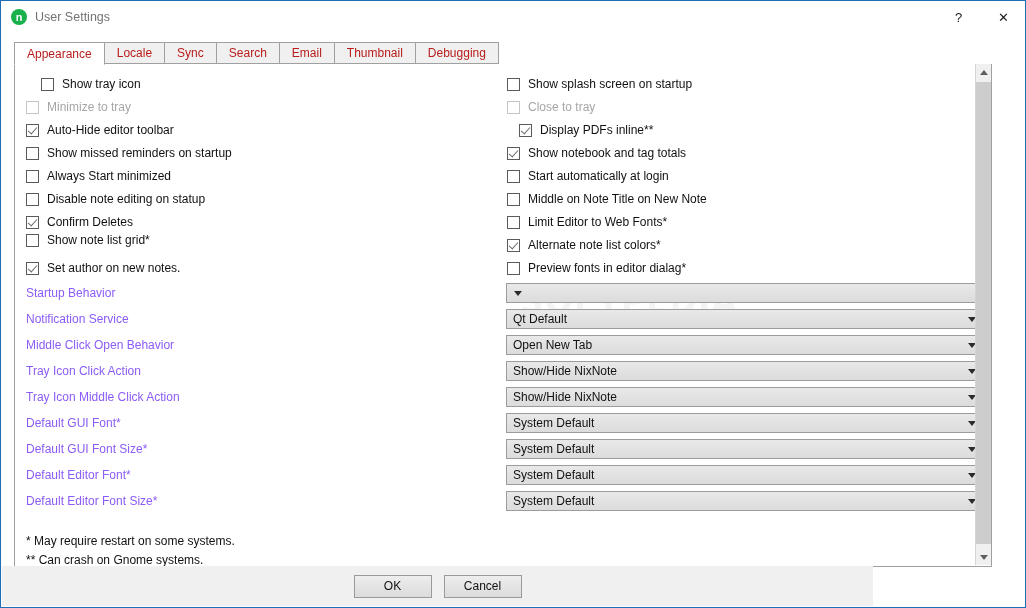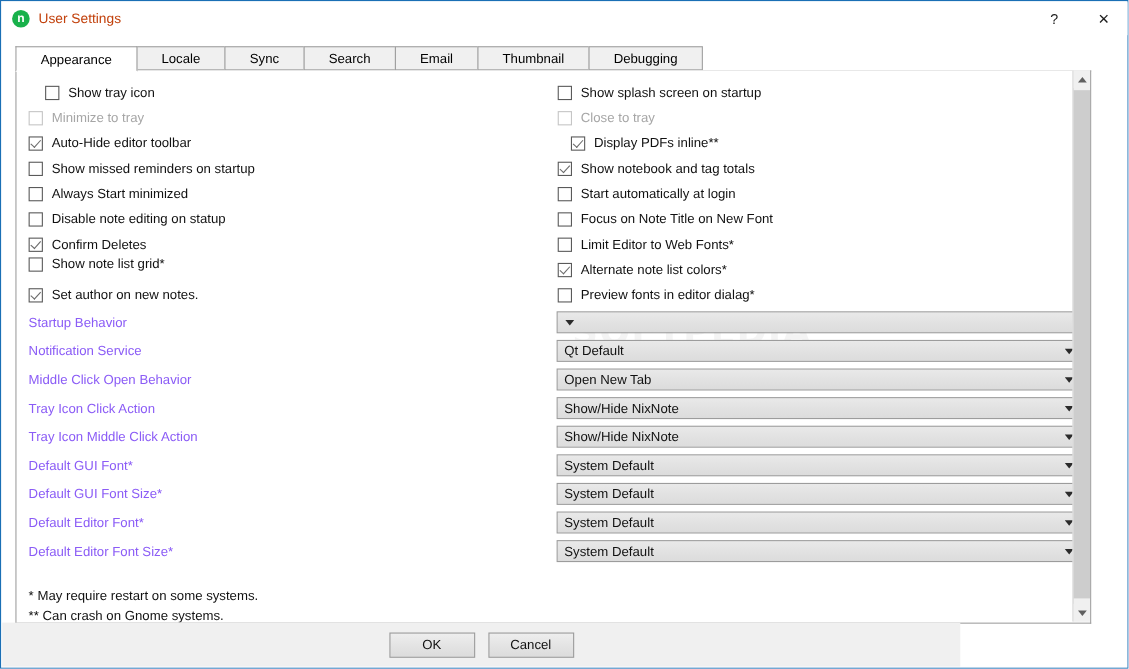--- a/index.html
+++ b/index.html
@@ -41,21 +41,21 @@
     color: #ffffff;
     font-size: 11px;
     line-height: 16px;
     text-align: center;
     font-weight: bold;
     flex: 0 0 auto;
   }
   #title-text {
     margin-left: 8px;
     font-size: 12.5px;
-    color: #c2410c;
+    color: #737373;
     white-space: nowrap;
   }
   #titlebar-buttons {
     position: absolute;
     right: 0; top: 0;
     height: 30px;
     display: flex;
     align-items: center;
   }
   .title-btn {
@@ -77,25 +77,25 @@
     width: 978px;
     height: 22px;
     border-bottom: 1px solid #a0a0a0;
     display: flex;
     align-items: flex-end;
     box-sizing: border-box;
   }
   .tab {
     height: 22px;
     box-sizing: border-box;
-    padding: 0 22px;
-    display: flex;
-    align-items: center;
-    font-size: 12px;
-    color: #000000;
+    padding: 0 12px;
+    display: flex;
+    align-items: center;
+    font-size: 12px;
+    color: #b91c1c;
     background: #f0f0f0;
     border: 1px solid #a0a0a0;
     border-bottom: 1px solid #a0a0a0;
     margin-right: -1px;
     white-space: nowrap;
     cursor: default;
   }
   .tab.active {
     background: #ffffff;
     border-bottom: 1px solid #ffffff;
@@ -398,21 +398,21 @@
           <div class="cbrow" style="left: 492px; top: 79px;">
             <span class="cbox checked"></span>
             <span class="cblabel">Show notebook and tag totals</span>
           </div>
           <div class="cbrow" style="left: 492px; top: 102px;">
             <span class="cbox"></span>
             <span class="cblabel">Start automatically at login</span>
           </div>
           <div class="cbrow" style="left: 492px; top: 125px;">
             <span class="cbox"></span>
-            <span class="cblabel">Focus on Note Title on New Font</span>
+            <span class="cblabel">Middle on Note Title on New Note</span>
           </div>
           <div class="cbrow" style="left: 492px; top: 148px;">
             <span class="cbox"></span>
             <span class="cblabel">Limit Editor to Web Fonts*</span>
           </div>
           <div class="cbrow" style="left: 492px; top: 171px;">
             <span class="cbox checked"></span>
             <span class="cblabel">Alternate note list colors*</span>
           </div>
           <div class="cbrow" style="left: 492px; top: 194px;">

